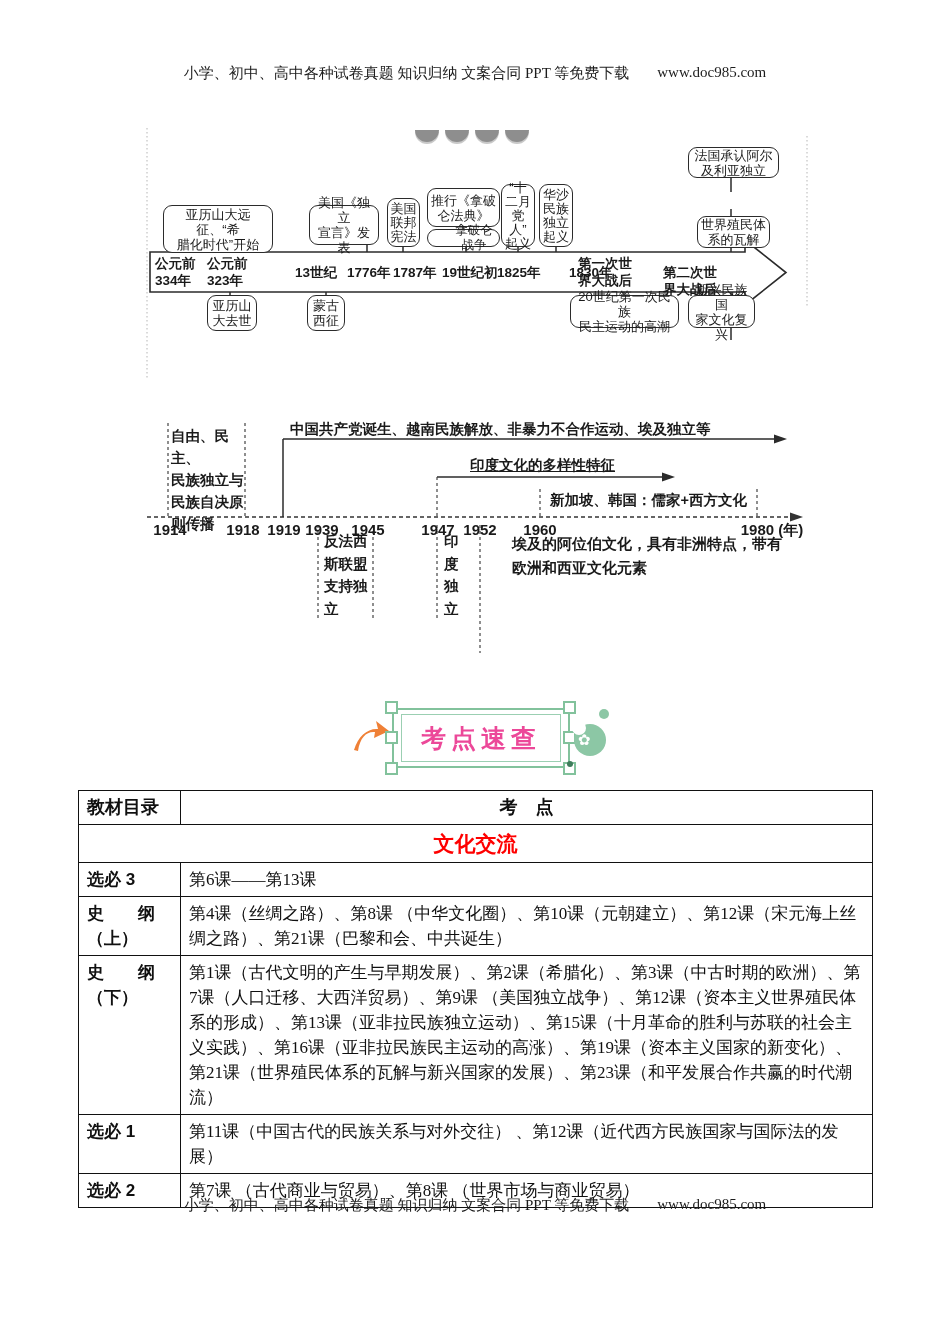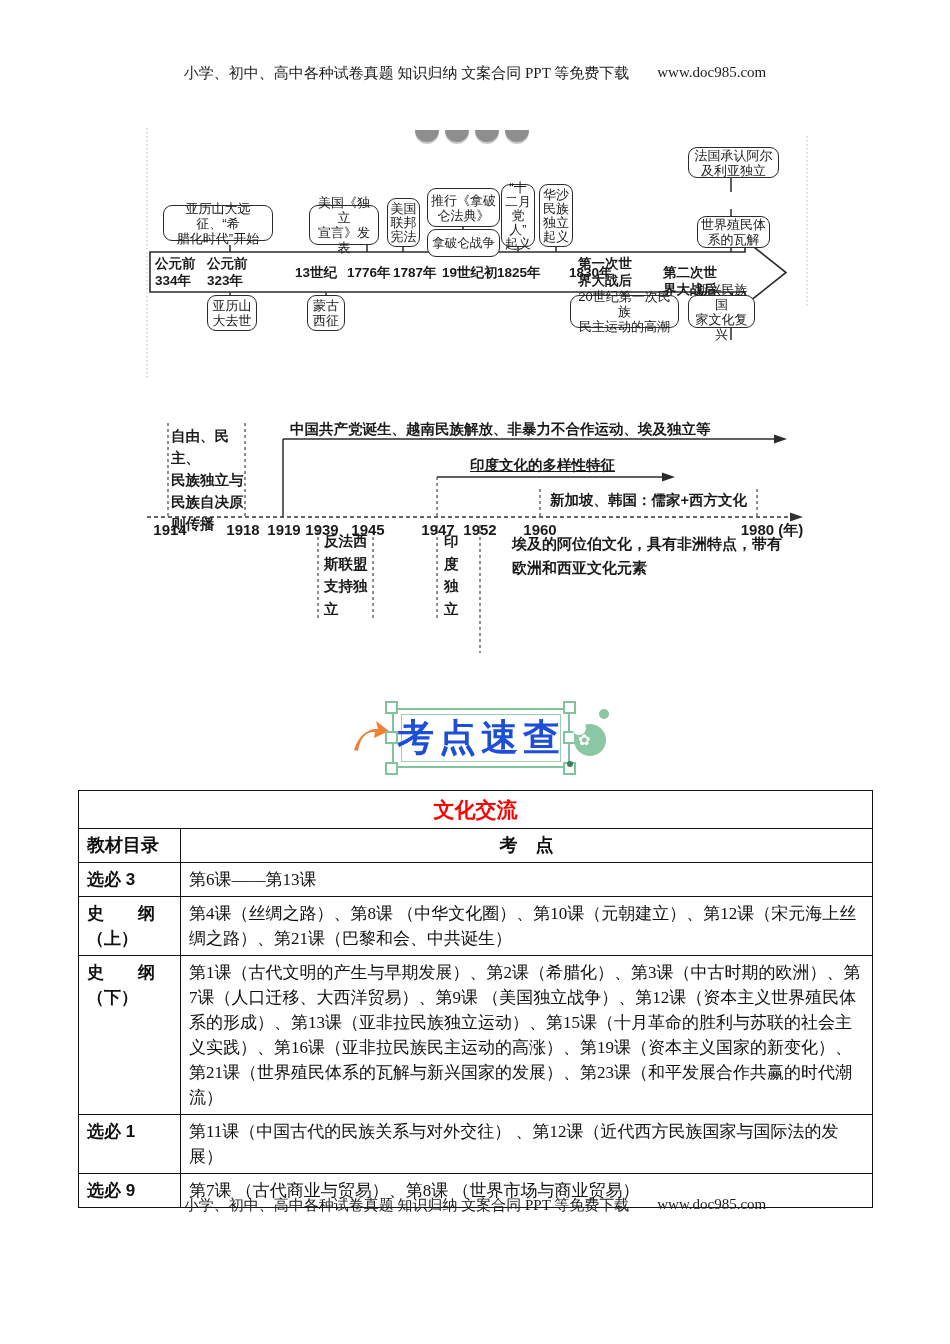--- a/index.html
+++ b/index.html
@@ -28,21 +28,21 @@
   .ylabel { position:absolute; transform:translateX(-50%); font-weight:bold; font-size:15px; white-space:nowrap; }
   .anno { position:absolute; font-weight:bold; font-size:14.5px; line-height:22px; white-space:pre-line; }
   .anno.one { white-space:nowrap; }
 
   
   .badge { position:absolute; left:352px; top:698px; width:262px; height:84px; }
   .badge-frame { position:absolute; left:40px; top:10px; width:178px; height:60px;
                  border:2px solid #82c29c; background:#fff; display:flex; align-items:center; justify-content:center; }
   .badge-frame::before { content:""; position:absolute; left:7px; right:7px; top:4px; bottom:4px;
                  border:1.5px solid #9bcfb2; }
-  .badge-label { position:relative; color:#1d4ed8; font-weight:bold; font-size:37px; letter-spacing:5px; }
+  .badge-label { position:relative; color:#ec4899; font-weight:bold; font-size:25px; letter-spacing:5px; }
   .hsq { position:absolute; width:13px; height:13px; background:#fff; border:2px solid #82c29c; }
   .moon { position:absolute; left:222px; top:26px; width:32px; height:32px; border-radius:50%;
           background:#8cc7a5; }
   .moon .flower { position:absolute; left:4px; top:7px; color:#fff; font-size:15px; }
   .moon .notch { position:absolute; left:-2px; top:-3px; width:14px; height:14px; border-radius:50%; background:#fff; }
   .dot-big { position:absolute; left:247px; top:11px; width:10px; height:10px; border-radius:50%; background:#8cc7a5; }
   .dot-dark { position:absolute; left:215px; top:63px; width:6px; height:6px; border-radius:50%; background:#3f7d5c; }
 
   
   .ktable { position:absolute; left:78px; top:790px; width:795px; border-collapse:collapse;
@@ -72,30 +72,30 @@
       <path d="M662 8 V178" stroke="#b5b5b5" stroke-width="1" stroke-dasharray="1.5 2.5" fill="none"></path>
       <path d="M5 124 H600 V112 L641 144.5 L600 177 V164 H5 Z" fill="#fff" stroke="#2b2b2b" stroke-width="1.6"></path>
       <path d="M85 117 V124 M222 117 V124 M258 119 V124 M318 99 V101 M321 119 V124 M373 119 V124 M411 119 V124 M586 50 V64 M586 81 V88 M586 120 V124 M85 164 V167 M181 164 V167 M479 164 V167 M586 164 V167 M586 200 V212" stroke="#2b2b2b" stroke-width="1.5" fill="none"></path>
     </svg>
 
     <div class="halfcircle" style="left:270px;"></div>
     <div class="halfcircle" style="left:300px;"></div>
     <div class="halfcircle" style="left:330px;"></div>
     <div class="halfcircle" style="left:360px;"></div>
 
-    <div class="ebox" style="left:18px;top:77px;width:110px;height:36px;">亚历山大远征、“希
+    <div class="ebox" style="left:18px;top:77px;width:110px;height:48px;">亚历山大远征、“希
 腊化时代”开始</div>
     <div class="ebox" style="left:164px;top:77px;width:70px;height:40px;">美国《独立
 宣言》发表</div>
     <div class="ebox tight" style="left:242px;top:70px;width:33px;height:49px;">美国
 联邦
 宪法</div>
     <div class="ebox" style="left:282px;top:60px;width:73px;height:39px;">推行《拿破
 仑法典》</div>
-    <div class="ebox" style="left:282px;top:101px;width:73px;height:28px;font-size:12.5px;">拿破仑战争</div>
+    <div class="ebox" style="left:282px;top:101px;width:73px;height:18px;font-size:12.5px;padding-left:23px;">拿破仑战争</div>
     <div class="ebox tight" style="left:356px;top:56px;width:34px;height:63px;">“十
 二月
 党人”
 起义</div>
     <div class="ebox tight" style="left:394px;top:56px;width:34px;height:63px;">华沙
 民族
 独立
 起义</div>
     <div class="ebox" style="left:543px;top:19px;width:91px;height:31px;">法国承认阿尔
 及利亚独立</div>
@@ -187,46 +187,46 @@
       <span class="notch"></span>
       <span class="flower">✿</span>
     </div>
     <span class="dot-big"></span>
     <span class="dot-dark"></span>
   </div>
 
   <table class="ktable">
     <tbody>
         <tr>
-      <td class="title" colspan="2">文化交流</td>
-    </tr>
-    <tr>
       <td class="colhead">教材目录</td>
       <td class="colhead center">考　点</td>
+    </tr>
+    <tr>
+      <td class="title" colspan="2">文化交流</td>
     </tr>
     <tr>
       <td class="book">选必 3</td>
       <td>第6课——第13课</td>
     </tr>
     <tr>
       <td class="book">史　　纲
 （上）</td>
       <td>第4课（丝绸之路）、第8课 （中华文化圈）、第10课（元朝建立）、第12课（宋元海上丝绸之路）、第21课（巴黎和会、中共诞生）</td>
     </tr>
     <tr>
       <td class="book">史　　纲
 （下）</td>
       <td>第1课（古代文明的产生与早期发展）、第2课（希腊化）、第3课（中古时期的欧洲）、第7课（人口迁移、大西洋贸易）、第9课 （美国独立战争）、第12课（资本主义世界殖民体系的形成）、第13课（亚非拉民族独立运动）、第15课（十月革命的胜利与苏联的社会主义实践）、第16课（亚非拉民族民主运动的高涨）、第19课（资本主义国家的新变化）、第21课（世界殖民体系的瓦解与新兴国家的发展）、第23课（和平发展合作共赢的时代潮流）</td>
     </tr>
     <tr>
       <td class="book">选必 1</td>
       <td>第11课（中国古代的民族关系与对外交往） 、第12课（近代西方民族国家与国际法的发展）</td>
     </tr>
     <tr>
-      <td class="book">选必 9</td>
+      <td class="book">选必 2</td>
       <td>第7课 （古代商业与贸易）、第8课 （世界市场与商业贸易）</td>
     </tr>
   </tbody>
     </table>
 
   <div class="pageline" style="top:1196px;">
     <span>小学、初中、高中各种试卷真题 知识归纳 文案合同 PPT 等免费下载</span>
     <span>www.doc985.com</span>
   </div>
 

